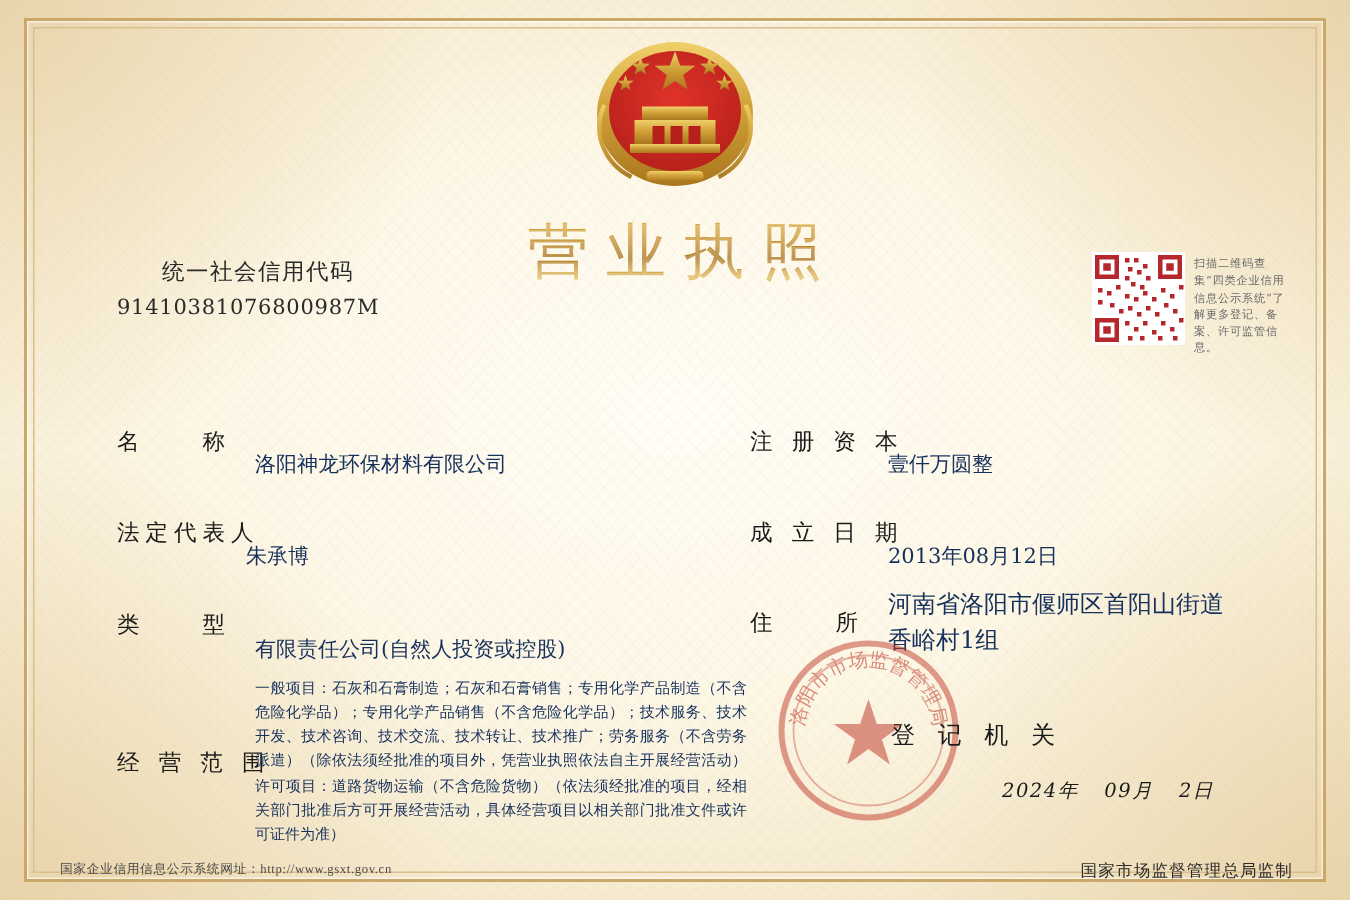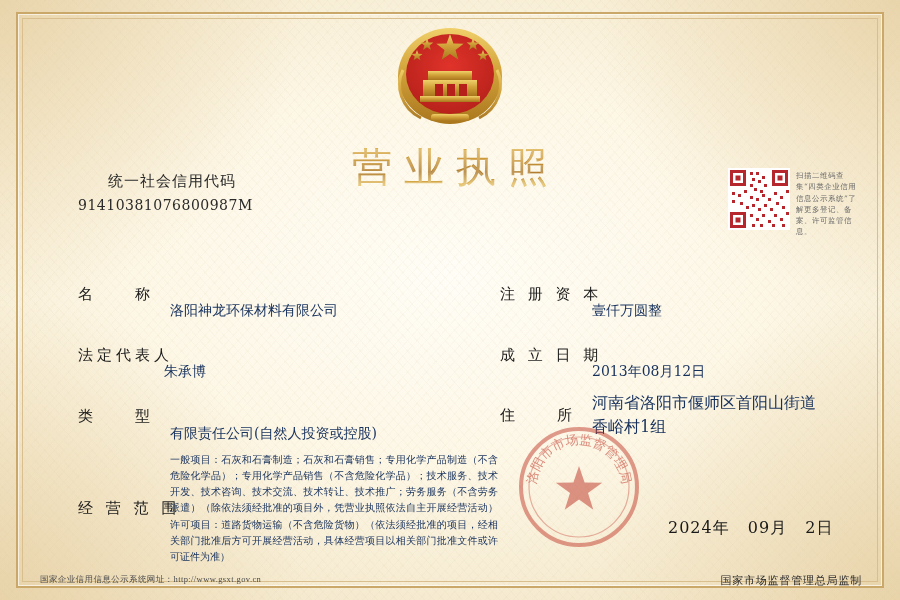--- a/index.html
+++ b/index.html
@@ -183,23 +183,24 @@
     font-family: "DejaVu Serif", "Liberation Serif", serif;
     font-size: 16px;
     letter-spacing: 5px;
     color: #1a1a1a;
   }
   .reg-date {
     position: absolute;
     left: 668px;
     top: 518px;
     font-family: "DejaVu Serif", "Liberation Serif", serif;
-    font-size: 16px;
+    font-size: 13px;
     color: #1a1a1a;
     letter-spacing: 1px;
+    font-style: italic;
   }
   .reg-date span { margin-right: 12px; }
   
   .footer-left {
     position: absolute;
     left: 40px;
     bottom: 14px;
     font-family: Liberation Serif, serif;
     font-size: 8.5px;
     color: #4a4a4a;
@@ -374,20 +375,21 @@
       <circle cx="63" cy="63" r="58" fill="none" stroke="#c0392b" stroke-width="4" opacity="0.8"></circle>
       <circle cx="63" cy="63" r="50" fill="none" stroke="#c0392b" stroke-width="1.2" opacity="0.6"></circle>
       <polygon points="63,42 68.6,58.6 86.2,58.7 72,69 77.3,85.7 63,75.4 48.7,85.7 54,69 39.8,58.7 57.4,58.6" fill="#c0392b" opacity="0.85"></polygon>
       <path id="sealArc" d="M 20 63 A 43 43 0 0 1 106 63" fill="none"></path>
       <text font-family="DejaVu Serif, serif" font-size="13" fill="#c0392b" opacity="0.9">
         <textPath href="#sealArc" startOffset="50%" text-anchor="middle">洛阳市市场监督管理局</textPath>
       </text>
     </svg>
   </div>
 
+  <div class="reg-authority">登 记 机 关</div>
   <div class="reg-date">
     <span>2024年</span>
     <span>09月</span>
     <span>2日</span>
   </div>
 
   <div class="footer-left">国家企业信用信息公示系统网址：http://www.gsxt.gov.cn</div>
   <div class="footer-right">国家市场监督管理总局监制</div>
 
 </div>

